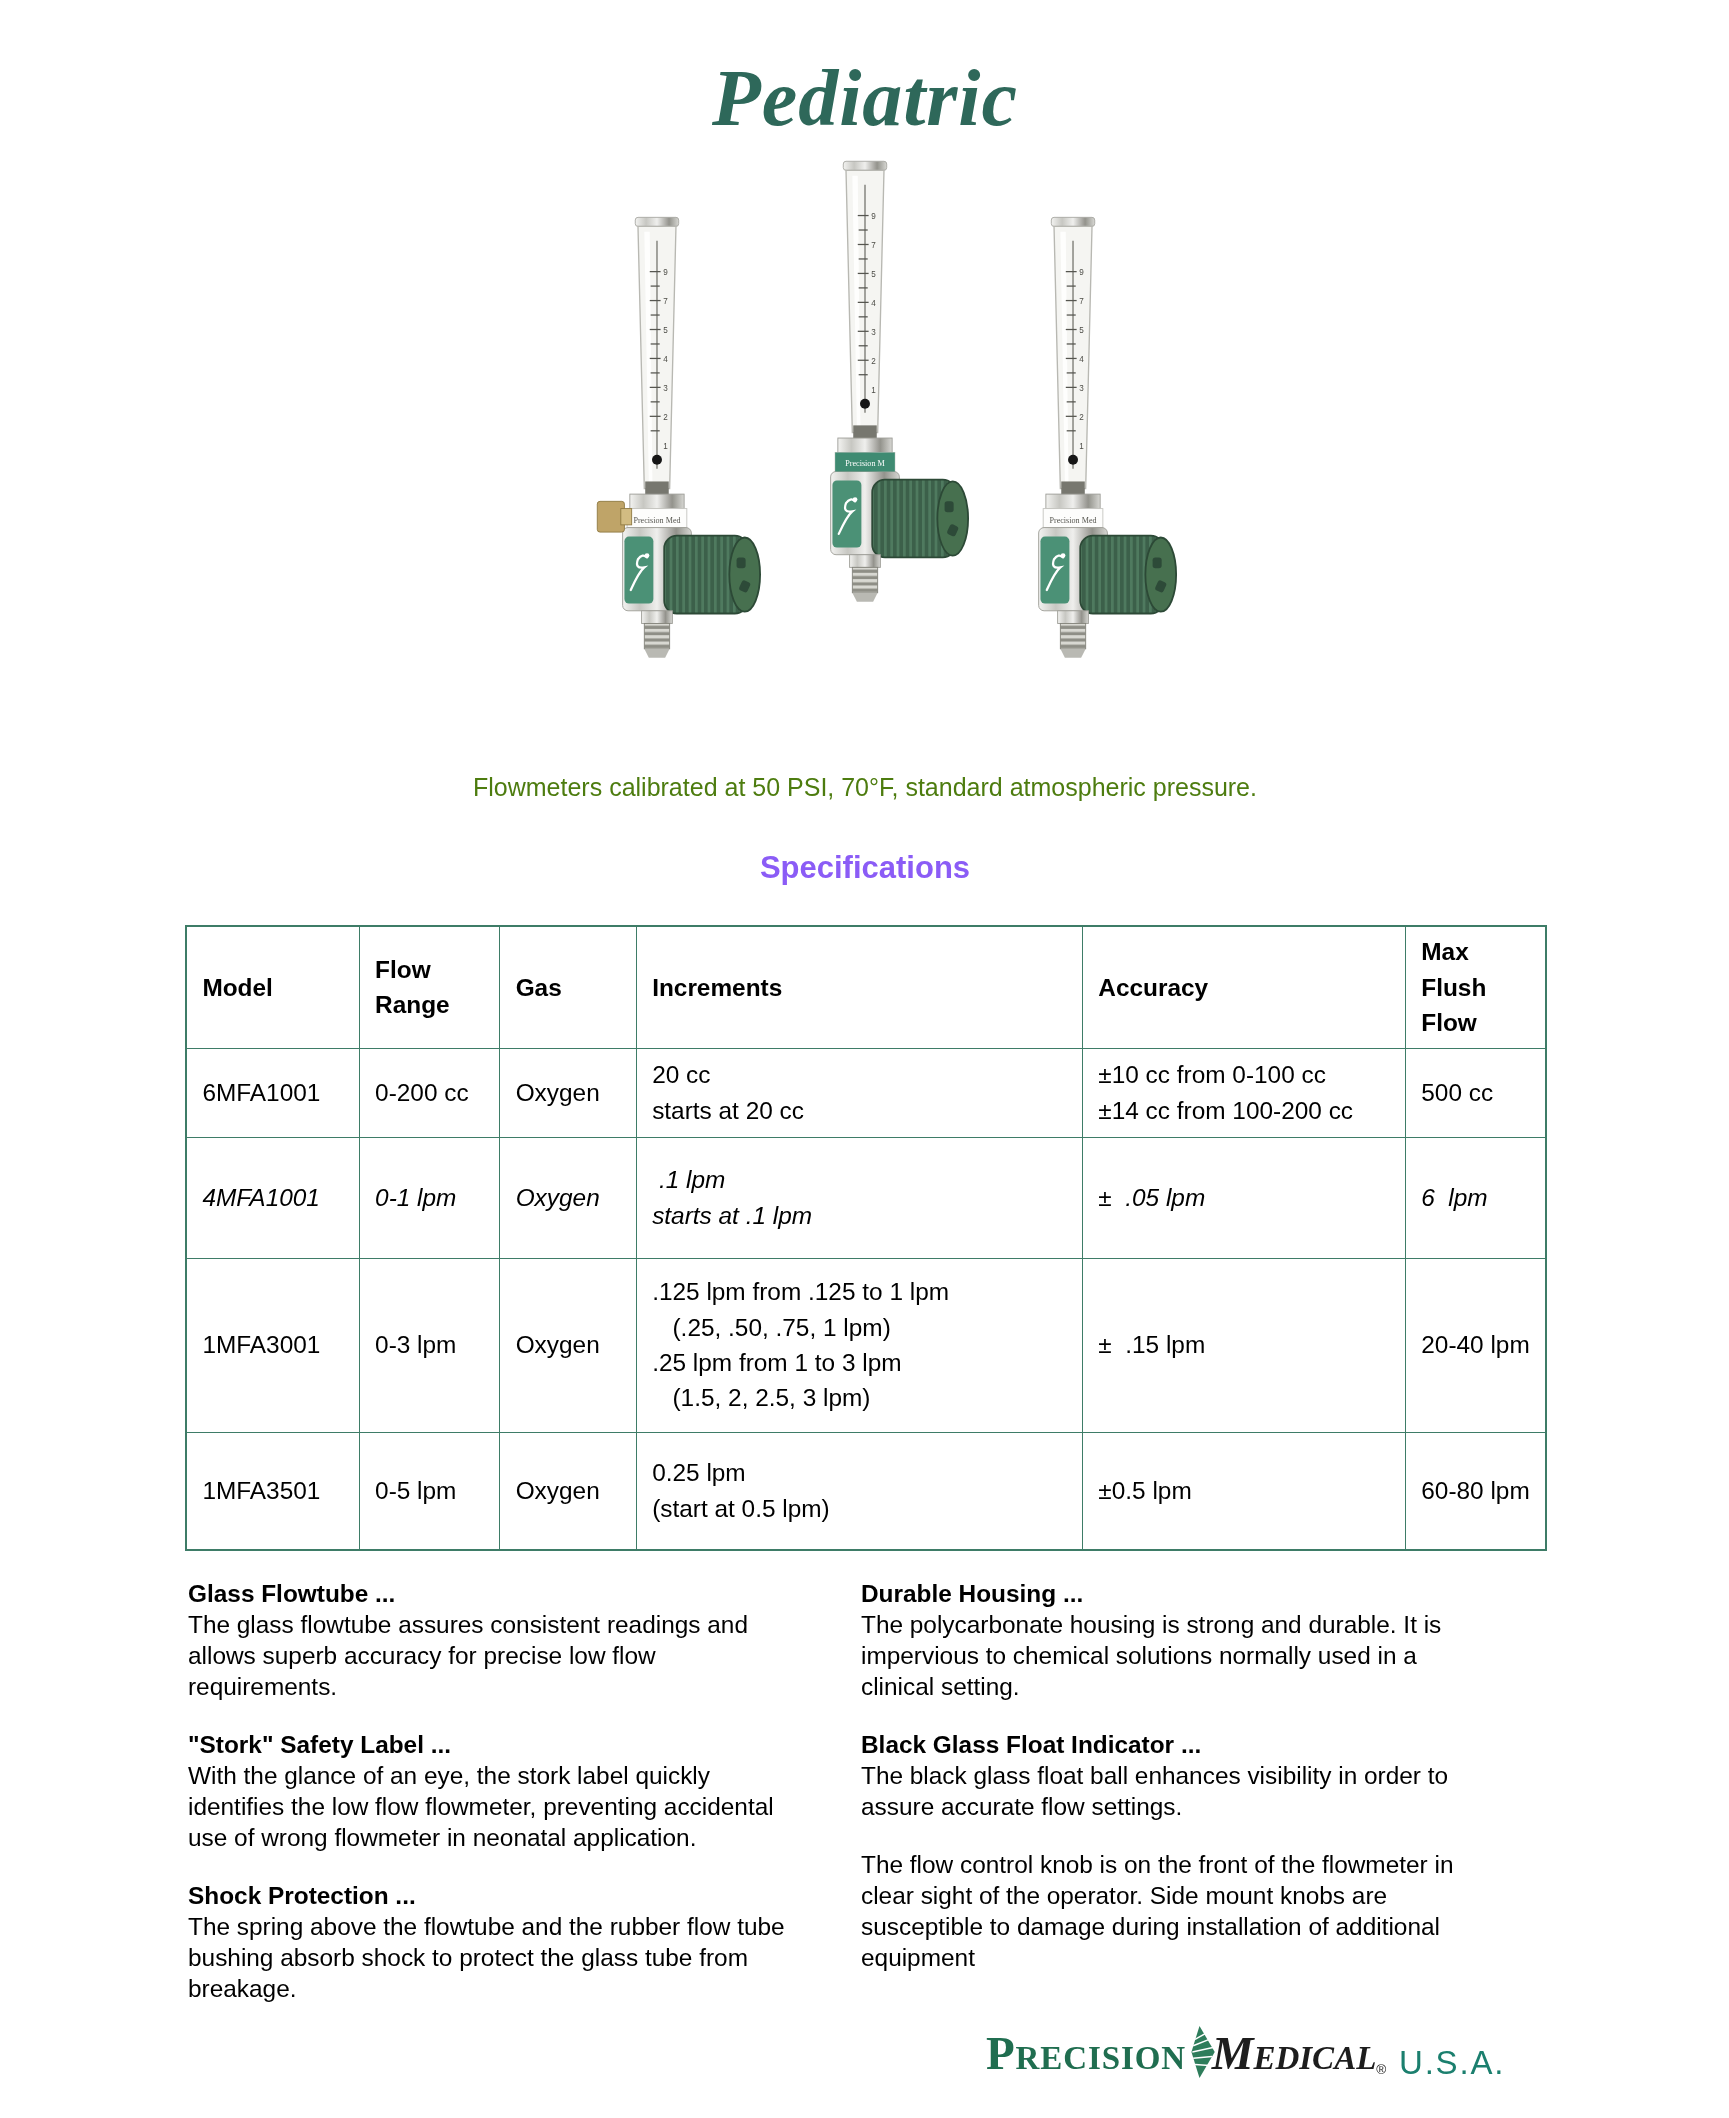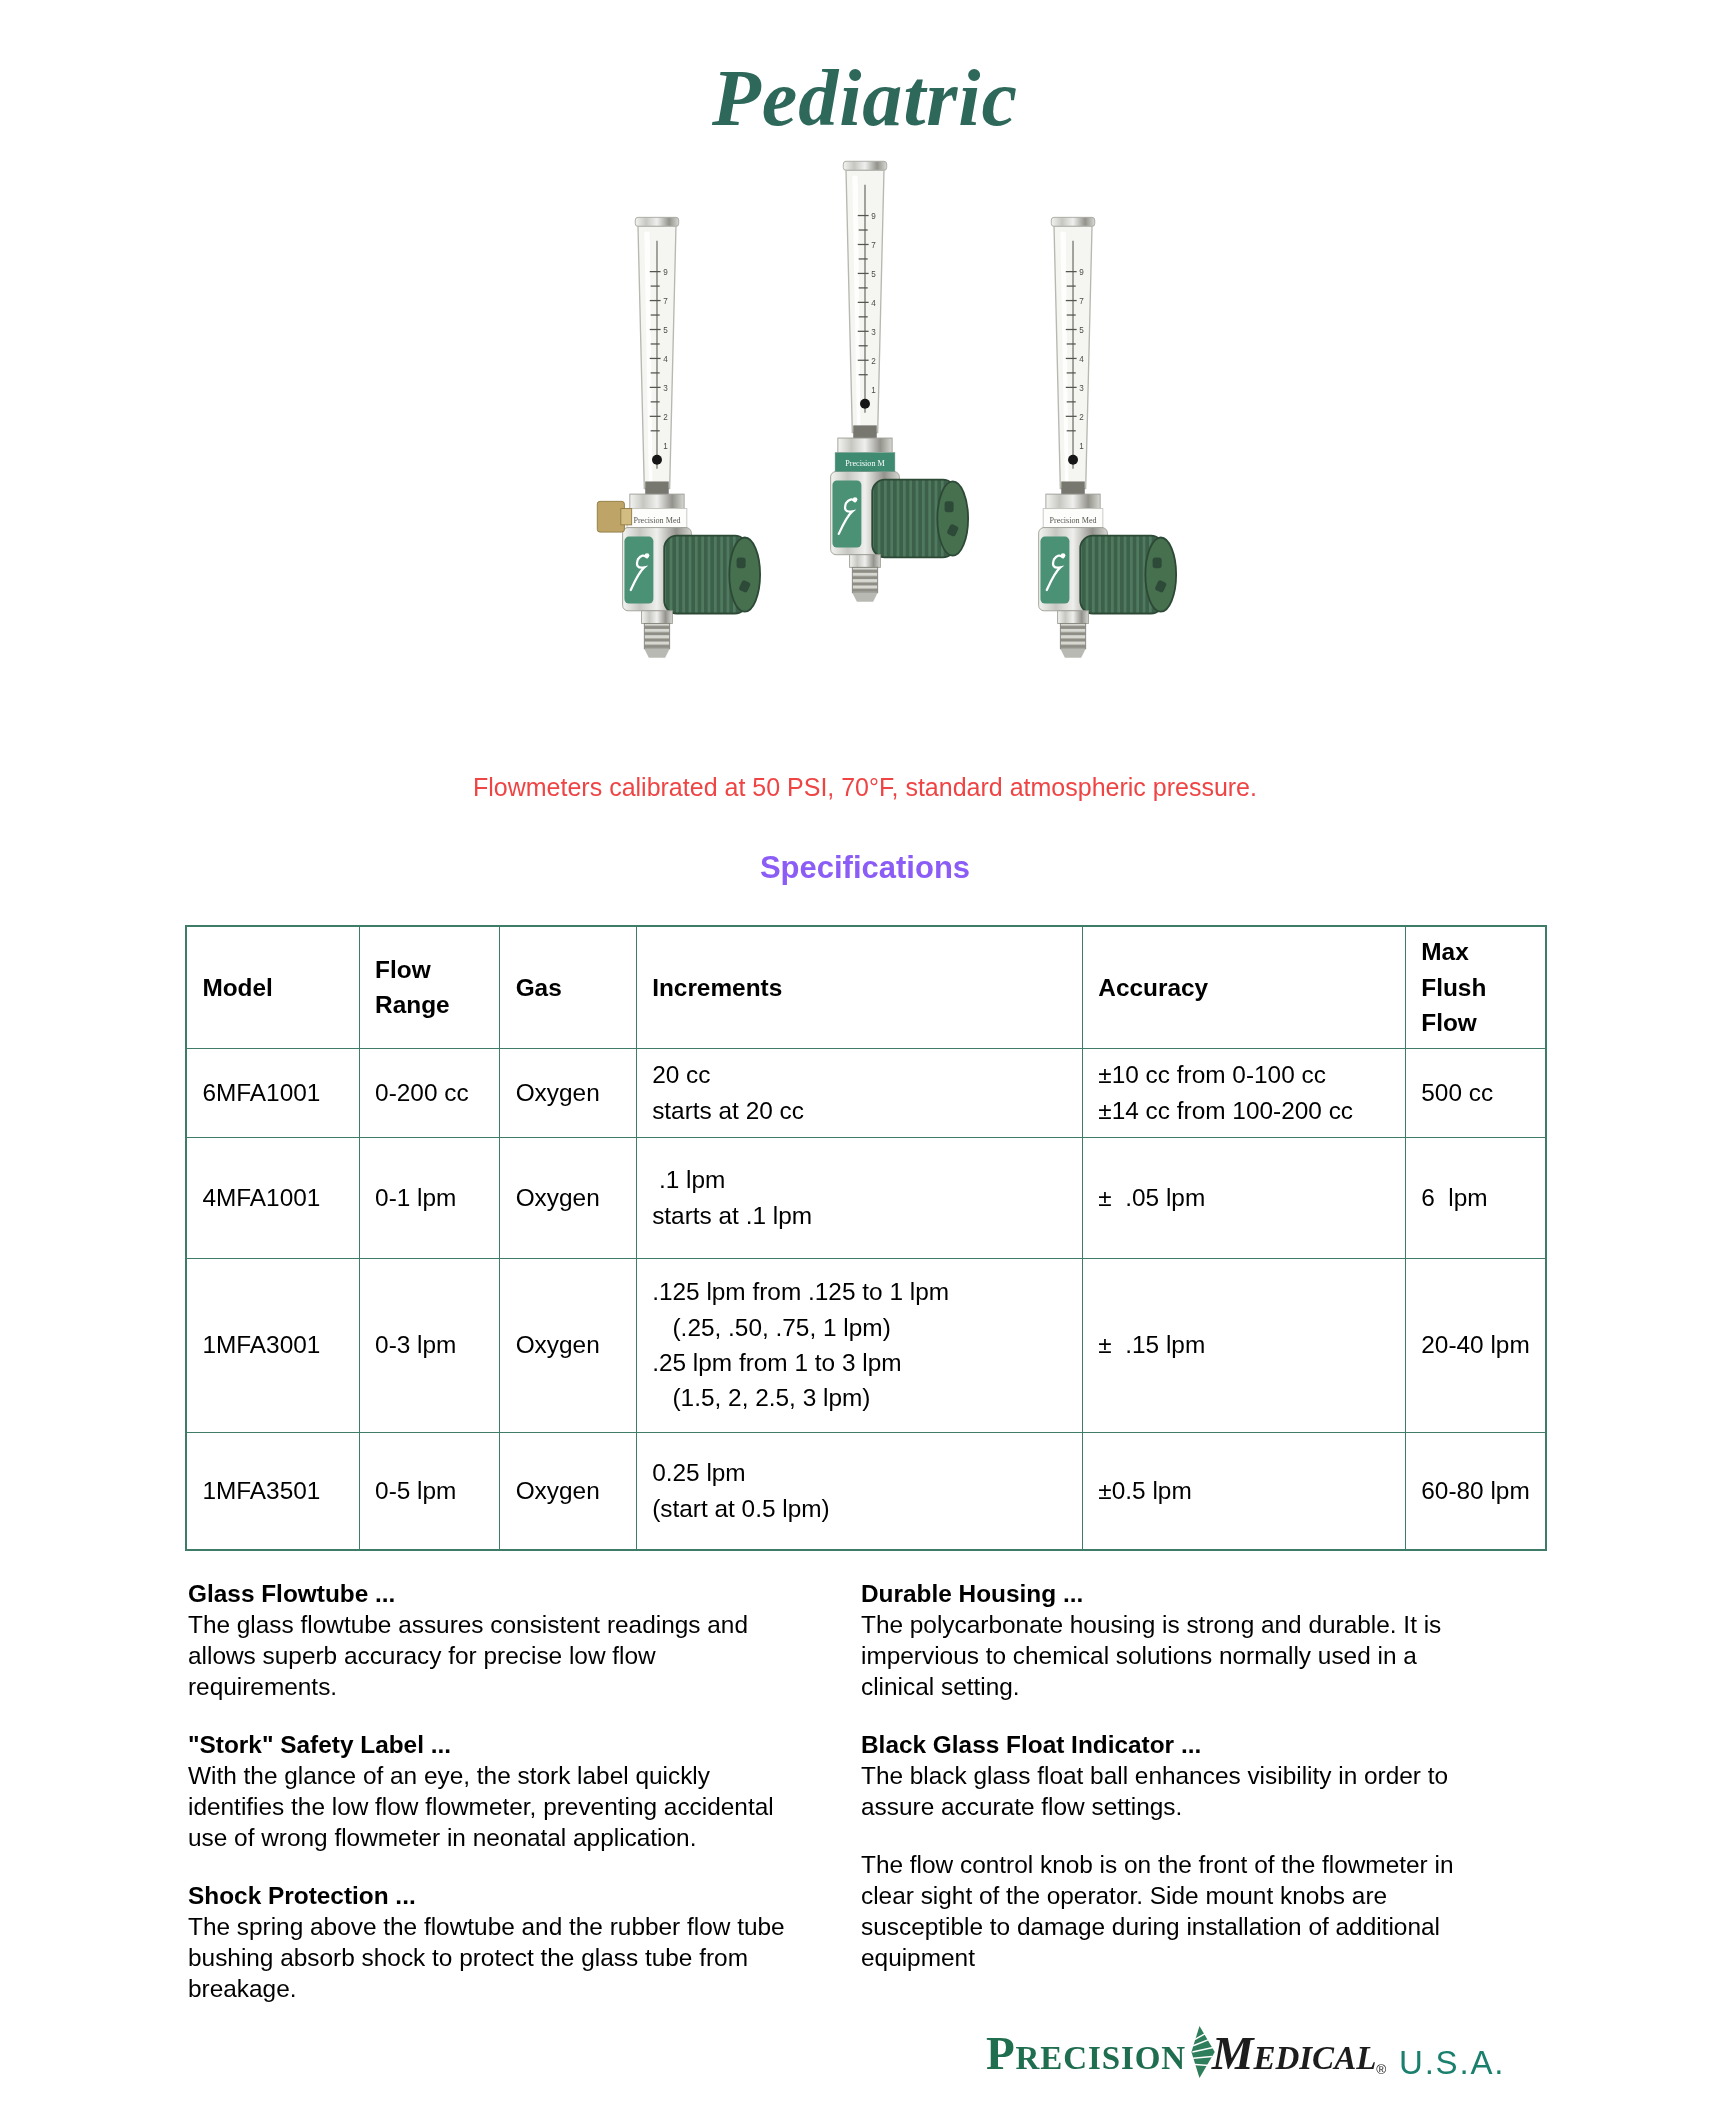--- a/index.html
+++ b/index.html
@@ -13,35 +13,35 @@
 
   
   .photo{position:absolute;top:116px;left:521px;width:688px;height:530px;}
 
   
   .tagline{position:absolute;top:637px;left:0;width:100%;text-align:center;color:#3f9c6a;}
   .tagline span{display:inline-block;font-size:44px;font-weight:600;letter-spacing:0px;
                 transform:scaleX(0.80);transform-origin:center;}
 
   .subtitle{position:absolute;top:744px;left:0;width:100%;text-align:center;
-            font-size:25px;color:#ef4444;}
+            font-size:25px;color:#4d7c0f;}
 
   .spec-heading{position:absolute;top:821px;left:0;width:100%;text-align:center;
                 font-size:31px;font-weight:bold;color:#8b5cf6;}
 
   
   table.spec{position:absolute;top:896px;left:185px;width:1362px;border-collapse:collapse;
              border:2.7px solid #3e7c67;table-layout:fixed;}
   table.spec th,table.spec td{border:1.8px solid #3e7c67;vertical-align:middle;
              font-size:24.4px;padding:7.2px 9px 7.2px 15.4px;text-align:left;}
   table.spec th{font-weight:bold;white-space:pre-line;vertical-align:middle;line-height:1.45;}
   table.spec td{white-space:pre-wrap;line-height:1.45;}
   .c-model{width:170px;} .c-range{width:138px;} .c-gas{width:134px;}
   .c-incr{width:438px;} .c-acc{width:317px;} .c-max{width:138px;}
-  tr.hdr{height:101px;} tr.r1{height:89px;} tr.r2{height:121px;} tr.r3{height:174px;} tr.r4{height:118px;}
+  tr.hdr{height:101px;} tr.r1{height:89px;} tr.r2{height:121px;font-style:italic;} tr.r3{height:174px;} tr.r4{height:118px;}
 
   
   .features-left{position:absolute;top:1549px;left:188px;width:597px;}
   .features-right{position:absolute;top:1549px;left:861px;width:633px;}
   .feature{margin:0 0 27px 0;}
   .feature h3{margin:0;font-size:24.4px;font-weight:bold;line-height:31px;}
   .feature p{margin:0;font-size:24.4px;line-height:31px;}
 
   
   .footer{position:absolute;top:1988px;left:986px;width:579px;height:100px;

